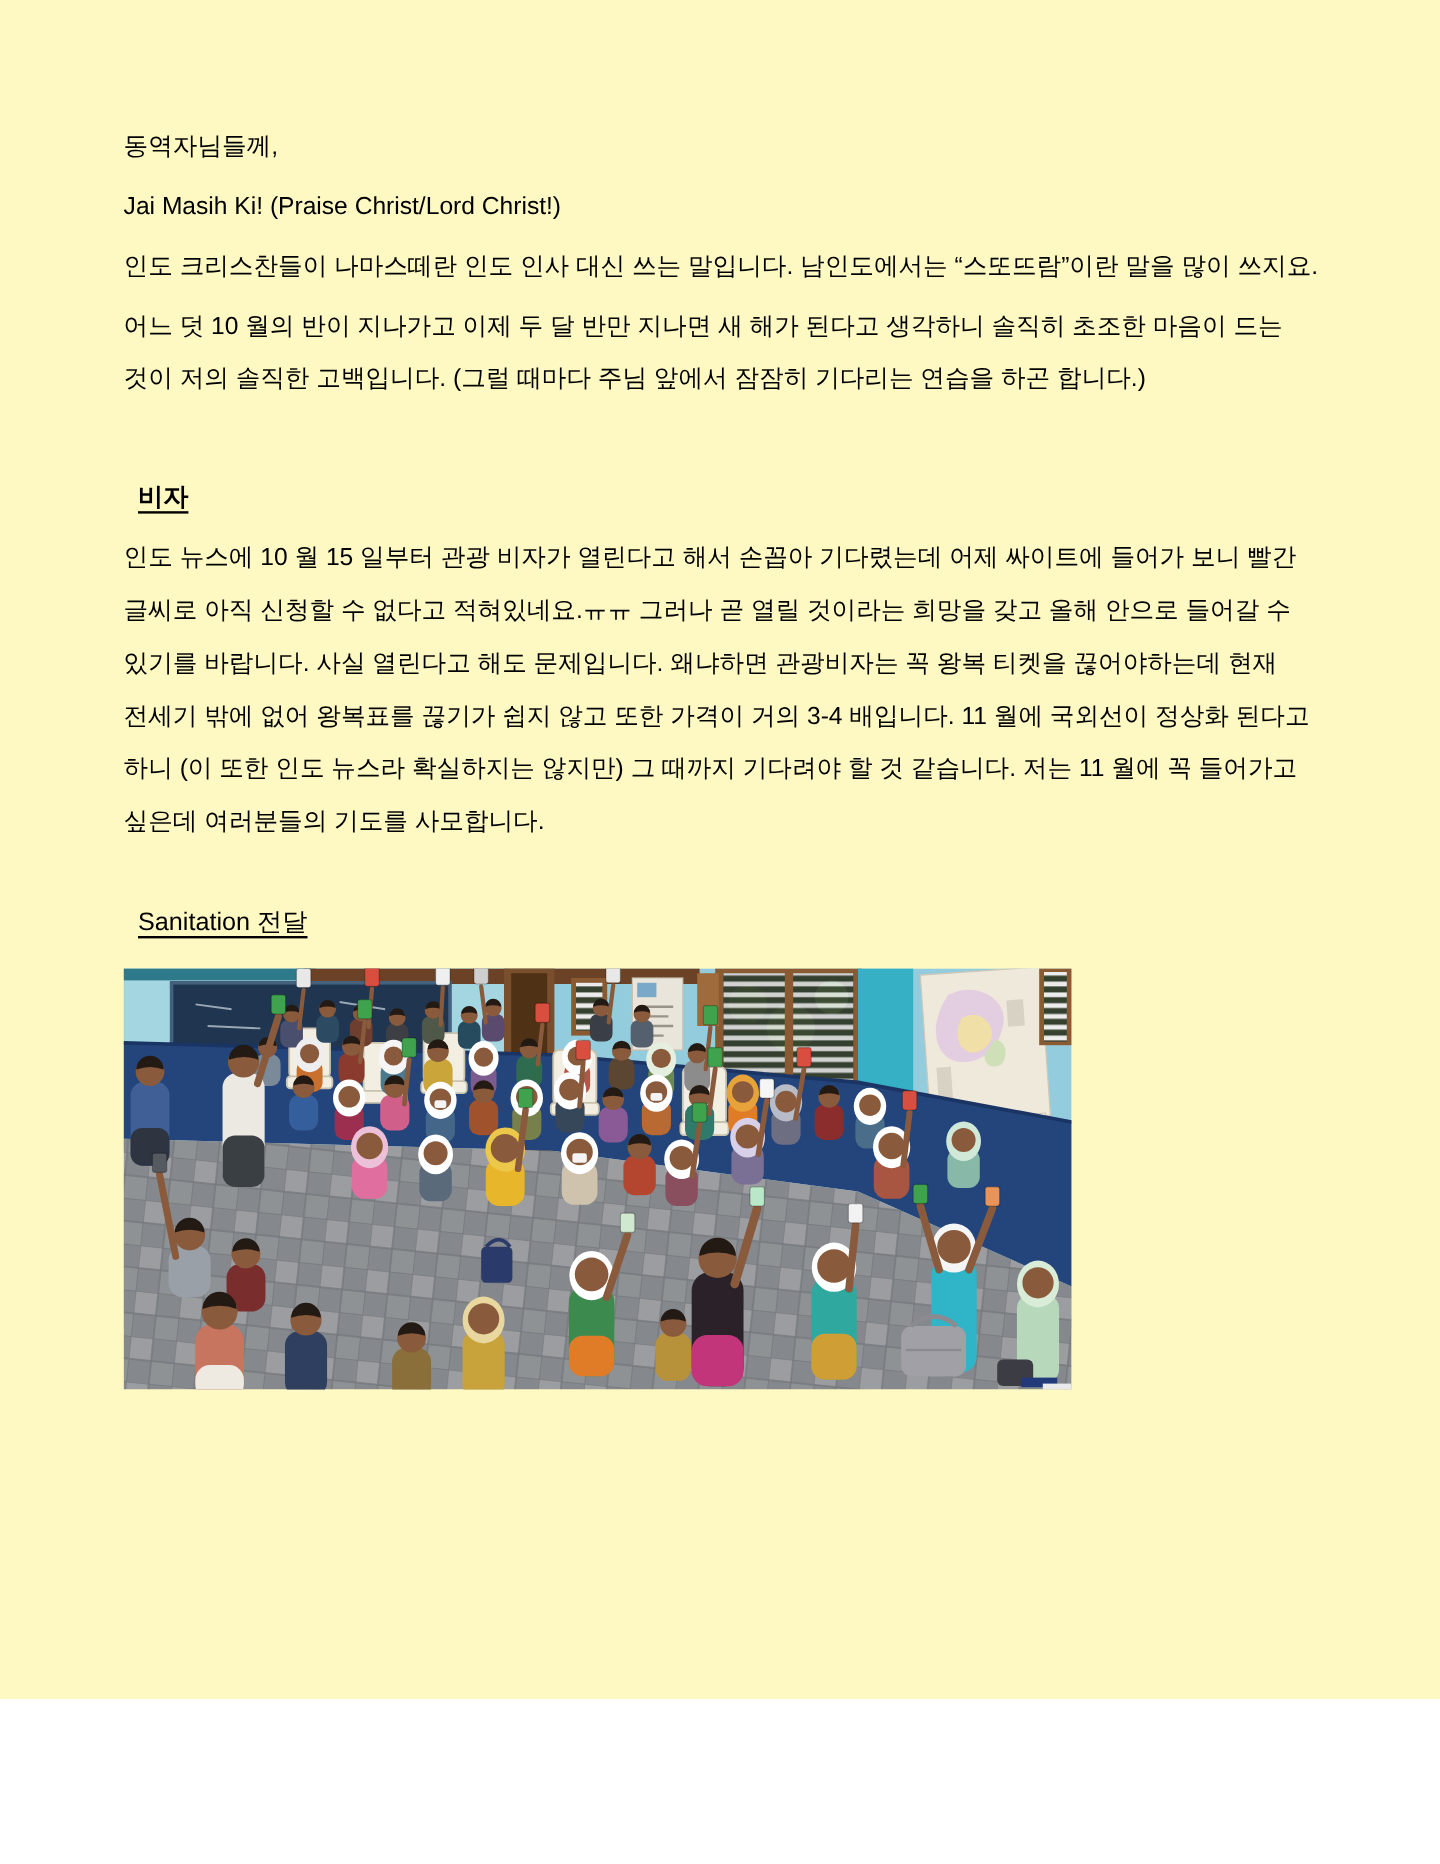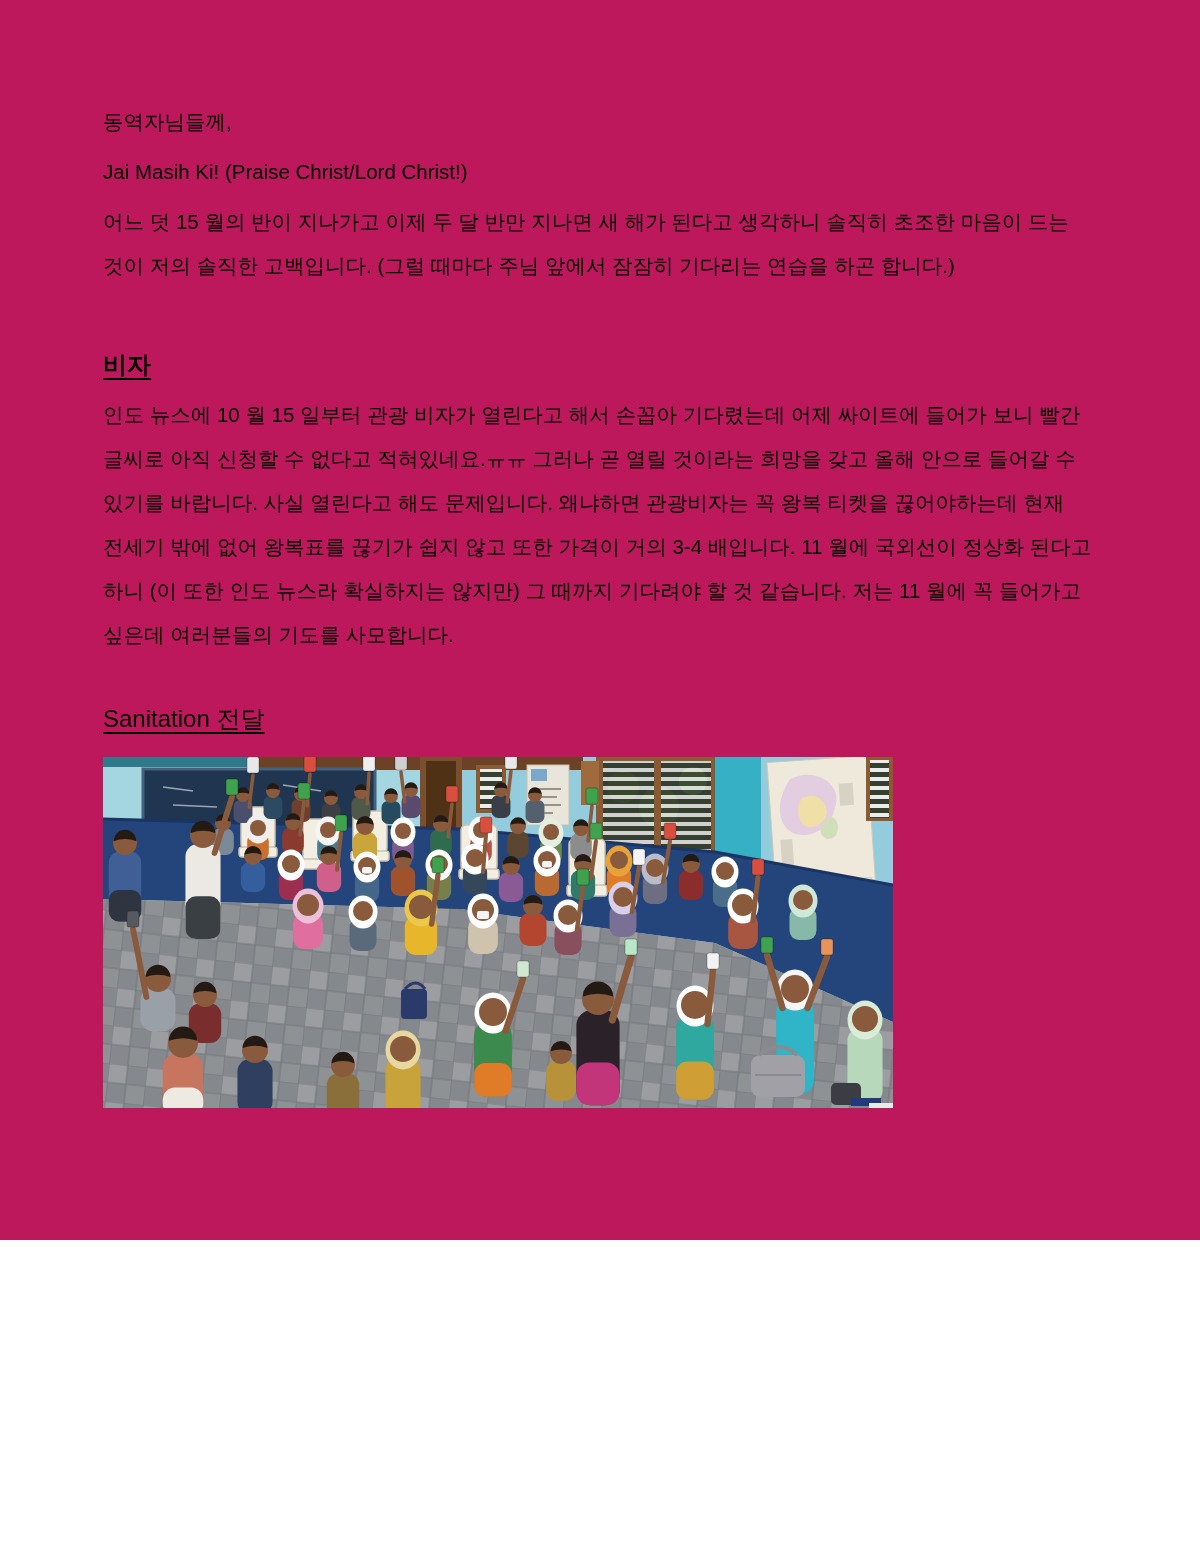--- a/index.html
+++ b/index.html
@@ -1,39 +1,39 @@
 <!DOCTYPE html>
 <html><head>
 <meta charset="utf-8">
 <style>
   html,body{margin:0;padding:0;background:#ffffff;}
   .page{
     position:relative;
-    width:1200px;height:1240px;
-    background:#be185d;
+    width:1200px;height:1416px;
+    background:#fef9c3;
     font-family:"Liberation Sans","DejaVu Sans",sans-serif;
     color:#000000;
     overflow:hidden;
   }
   .content{
     position:absolute;
     left:103px;top:100px;
     width:996px;
   }
   .content p{
     font-size:20.5px;
     line-height:44px;
     margin:0 0 6px 0;
     word-break:keep-all;
     white-space:normal;
   }
   h2{
-    font-size:24px;
+    font-size:21px;
     line-height:44px;
-    margin:55px 0 6px 0;
+    margin:55px 0 6px 12px;
     text-decoration:underline;
     text-underline-offset:5px;
   }
   h2.visa{font-weight:700;}
   h2.sanitation{font-weight:400;margin-top:40px;}
   figure.photo{
     margin:16px 0 0 0;
     width:790px;height:351px;
   }
   figure.photo svg{display:block;width:790px;height:351px;}
@@ -45,21 +45,22 @@
   }
 </style>
 </head>
 <body>
 
 <div class="page">
   <div class="content">
 
     <p>동역자님들께,</p>
     <p>Jai Masih Ki! (Praise Christ/Lord Christ!)</p>
-    <p>어느 덧 15 월의 반이 지나가고 이제 두 달 반만 지나면 새 해가 된다고 생각하니 솔직히 초조한 마음이 드는 것이 저의 솔직한 고백입니다. (그럴 때마다 주님 앞에서 잠잠히 기다리는 연습을 하곤 합니다.)</p>
+    <p>인도 크리스찬들이 나마스떼란 인도 인사 대신 쓰는 말입니다. 남인도에서는 “스또뜨람”이란 말을 많이 쓰지요.</p>
+    <p>어느 덧 10 월의 반이 지나가고 이제 두 달 반만 지나면 새 해가 된다고 생각하니 솔직히 초조한 마음이 드는 것이 저의 솔직한 고백입니다. (그럴 때마다 주님 앞에서 잠잠히 기다리는 연습을 하곤 합니다.)</p>
 
     <h2 class="visa">비자</h2>
     <p>인도 뉴스에 10 월 15 일부터 관광 비자가 열린다고 해서 손꼽아 기다렸는데 어제 싸이트에 들어가 보니 빨간 글씨로 아직 신청할 수 없다고 적혀있네요.ㅠㅠ 그러나 곧 열릴 것이라는 희망을 갖고 올해 안으로 들어갈 수 있기를 바랍니다. 사실 열린다고 해도 문제입니다. 왜냐하면 관광비자는 꼭 왕복 티켓을 끊어야하는데 현재 전세기 밖에 없어 왕복표를 끊기가 쉽지 않고 또한 가격이 거의 3-4 배입니다. 11 월에 국외선이 정상화 된다고 하니 (이 또한 인도 뉴스라 확실하지는 않지만) 그 때까지 기다려야 할 것 같습니다. 저는 11 월에 꼭 들어가고 싶은데 여러분들의 기도를 사모합니다.</p>
 
     <h2 class="sanitation">Sanitation 전달</h2>
 
     <figure class="photo">
       <svg viewBox="0 0 790 351" role="img" xmlns="http://www.w3.org/2000/svg" aria-label="Classroom in India with light blue walls, a dark navy lower wall band, windows with brown frames, a wall map, and a crowd of men, women and children in colorful clothing sitting on grey carpet tiles, many raising sanitation packets">
         <defs>
           <pattern id="carpet" width="38" height="38" patternUnits="userSpaceOnUse" patternTransform="rotate(6)">

